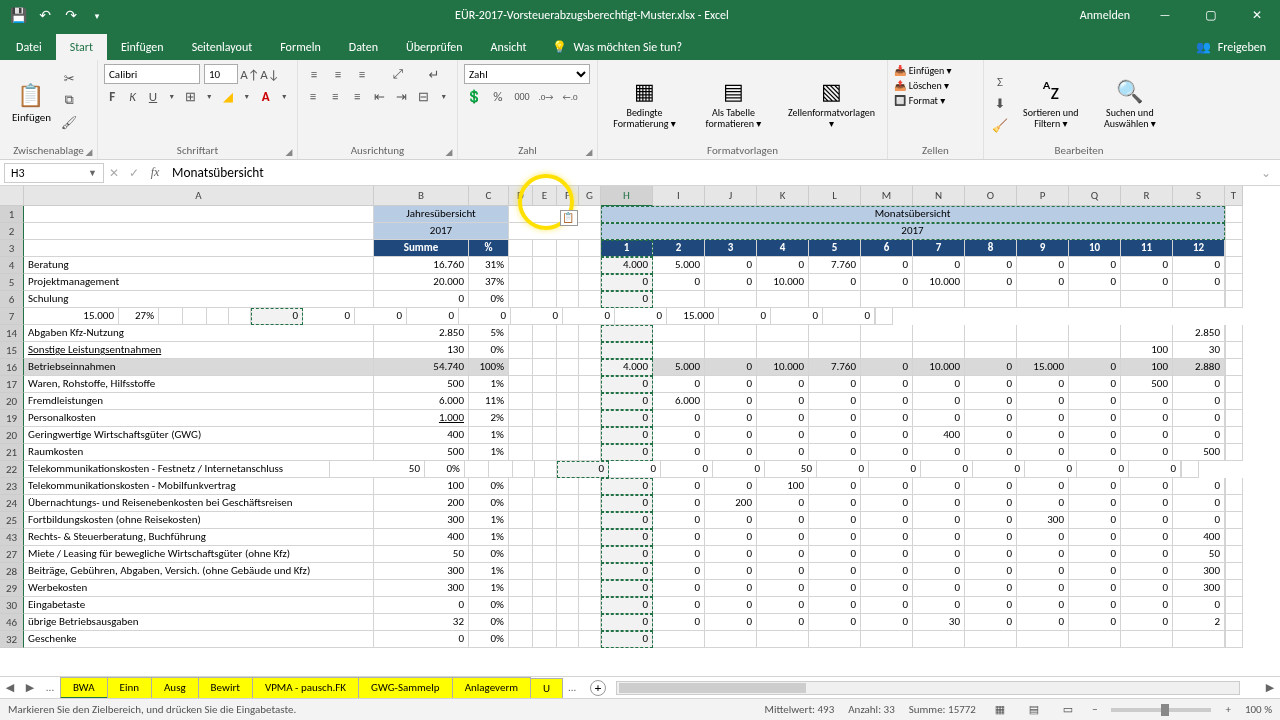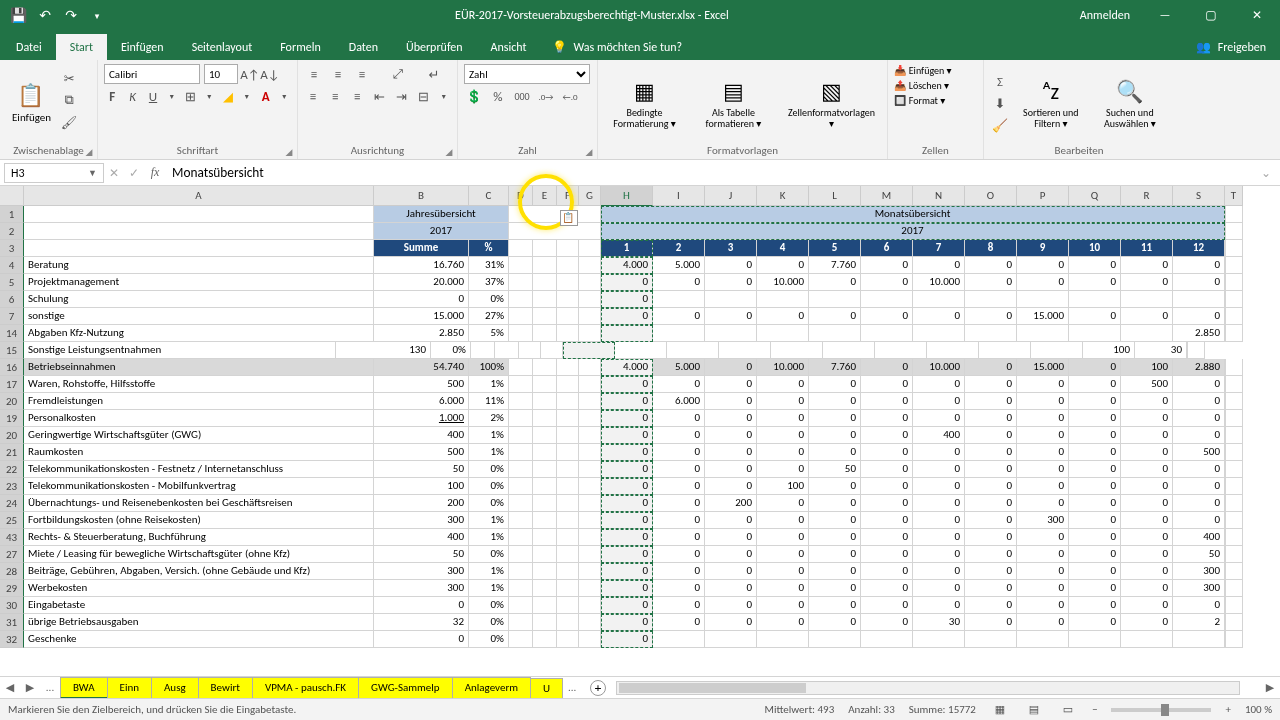--- a/index.html
+++ b/index.html
@@ -307,21 +307,21 @@
       <div class="rh sel">21</div>
       <div class="rh sel">22</div>
       <div class="rh sel">23</div>
       <div class="rh sel">24</div>
       <div class="rh sel">25</div>
       <div class="rh sel">43</div>
       <div class="rh sel">27</div>
       <div class="rh sel">28</div>
       <div class="rh sel">29</div>
       <div class="rh sel">30</div>
-      <div class="rh sel">31</div>
+      <div class="rh sel">46</div>
       <div class="rh sel">32</div>
     </div>
   <div class="cells" id="cells">
       <div class="cellrow">
         <div class="cell " style="width: 350px;"></div>
         <div class="cell hdr1" style="width: 135px;">Jahresübersicht</div>
         <div class="cell " style="width: 92px;"></div>
         <div class="cell hdr1 marchcol" style="width: 624px;">Monatsübersicht</div>
         <div class="cell tcell" style="width: 18px;"></div>
       </div>
@@ -414,21 +414,20 @@
         <div class="cell r" style="width: 52px;"></div>
         <div class="cell r" style="width: 52px;"></div>
         <div class="cell r" style="width: 52px;"></div>
         <div class="cell r" style="width: 52px;"></div>
         <div class="cell r" style="width: 52px;"></div>
         <div class="cell r" style="width: 52px;"></div>
         <div class="cell r" style="width: 52px;"></div>
         <div class="cell tcell" style="width: 18px;"></div>
       </div>
       <div class="cellrow">
-        <div class="cell " style="width: 350px;">sonstige</div>
         <div class="cell r" style="width: 95px;">15.000</div>
         <div class="cell r" style="width: 40px;">27%</div>
         <div class="cell " style="width: 24px;"></div>
         <div class="cell " style="width: 24px;"></div>
         <div class="cell " style="width: 22px;"></div>
         <div class="cell " style="width: 22px;"></div>
         <div class="cell r marching marchcol" style="width: 52px;">0</div>
         <div class="cell r" style="width: 52px;">0</div>
         <div class="cell r" style="width: 52px;">0</div>
         <div class="cell r" style="width: 52px;">0</div>
@@ -458,21 +457,21 @@
         <div class="cell r" style="width: 52px;"></div>
         <div class="cell r" style="width: 52px;"></div>
         <div class="cell r" style="width: 52px;"></div>
         <div class="cell r" style="width: 52px;"></div>
         <div class="cell r" style="width: 52px;"></div>
         <div class="cell r" style="width: 52px;"></div>
         <div class="cell r" style="width: 52px;">2.850</div>
         <div class="cell tcell" style="width: 18px;"></div>
       </div>
       <div class="cellrow">
-        <div class="cell " style="width: 312px;">Sonstige Leistungsentnahmen</div>
+        <div class="cell " style="width: 350px; text-decoration: underline;">Sonstige Leistungsentnahmen</div>
         <div class="cell r" style="width: 95px;">130</div>
         <div class="cell r" style="width: 40px;">0%</div>
         <div class="cell " style="width: 24px;"></div>
         <div class="cell " style="width: 24px;"></div>
         <div class="cell " style="width: 22px;"></div>
         <div class="cell " style="width: 22px;"></div>
         <div class="cell r marching marchcol" style="width: 52px;"></div>
         <div class="cell r" style="width: 52px;"></div>
         <div class="cell r" style="width: 52px;"></div>
         <div class="cell r" style="width: 52px;"></div>
@@ -612,21 +611,21 @@
         <div class="cell r" style="width: 52px;">0</div>
         <div class="cell r" style="width: 52px;">0</div>
         <div class="cell r" style="width: 52px;">0</div>
         <div class="cell r" style="width: 52px;">0</div>
         <div class="cell r" style="width: 52px;">0</div>
         <div class="cell r" style="width: 52px;">0</div>
         <div class="cell r" style="width: 52px;">500</div>
         <div class="cell tcell" style="width: 18px;"></div>
       </div>
       <div class="cellrow">
-        <div class="cell " style="width: 350px;">Telekommunikationskosten - Festnetz / Internetanschluss</div>
+        <div class="cell " style="width: 306px;">Telekommunikationskosten - Festnetz / Internetanschluss</div>
         <div class="cell r" style="width: 95px;">50</div>
         <div class="cell r" style="width: 40px;">0%</div>
         <div class="cell " style="width: 24px;"></div>
         <div class="cell " style="width: 24px;"></div>
         <div class="cell " style="width: 22px;"></div>
         <div class="cell " style="width: 22px;"></div>
         <div class="cell r marching marchcol" style="width: 52px;">0</div>
         <div class="cell r" style="width: 52px;">0</div>
         <div class="cell r" style="width: 52px;">0</div>
         <div class="cell r" style="width: 52px;">0</div>

